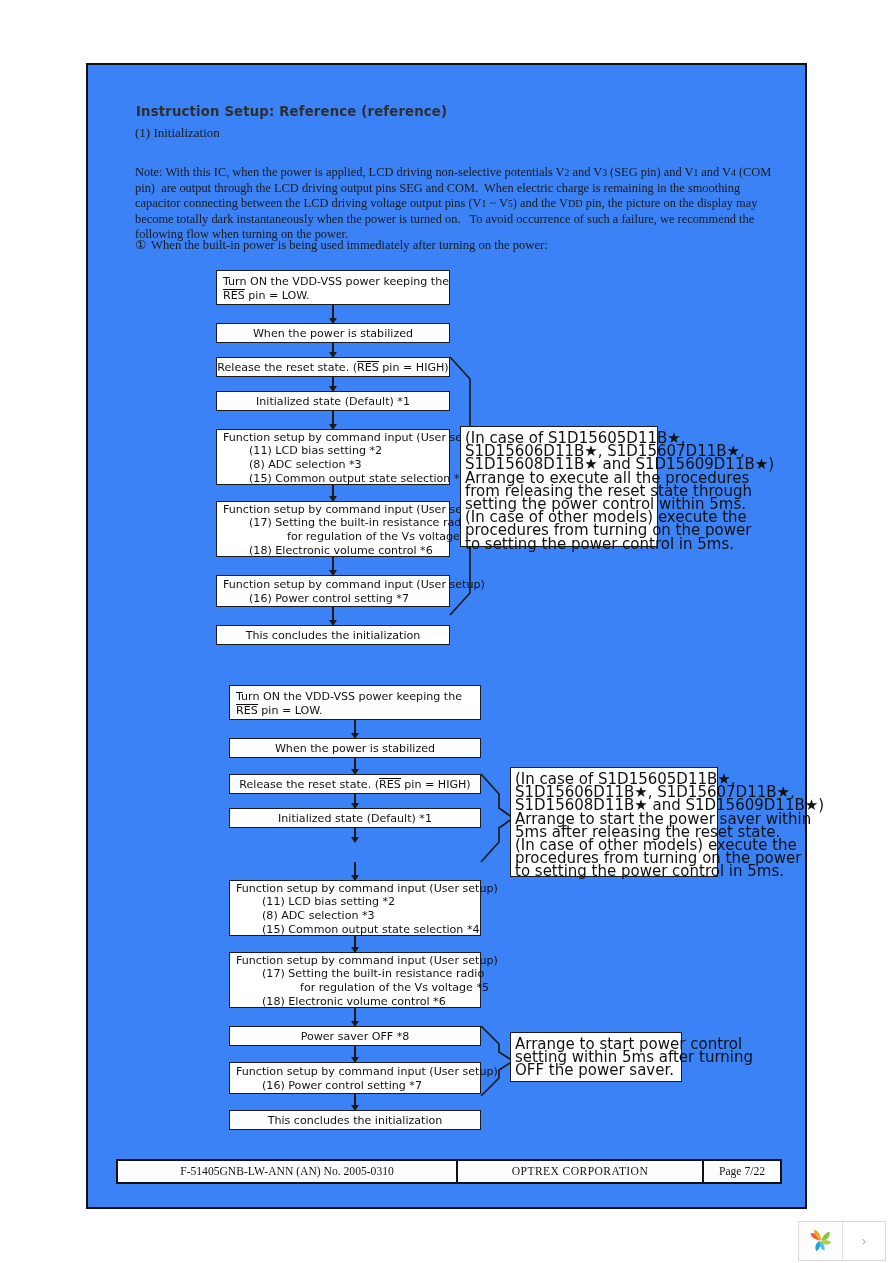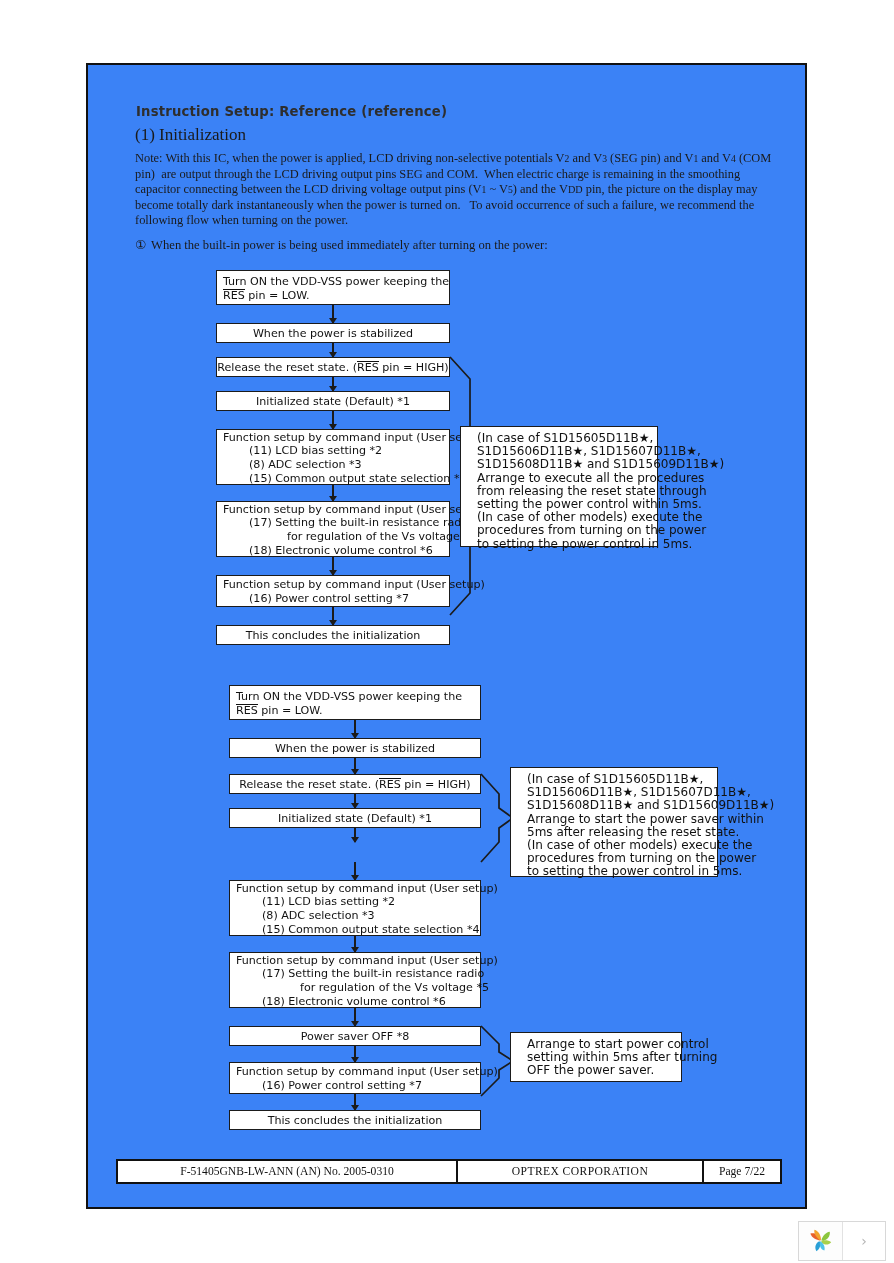--- a/index.html
+++ b/index.html
@@ -33,26 +33,26 @@
     font-weight: bold;
     font-size: 13.2px;
     letter-spacing: 0.2px;
     color: #2e2e2e;
     white-space: nowrap;
   }
   .subsection {
     position: absolute;
     left: 47px; top: 60px;
     font-family: "Liberation Serif", serif;
-    font-size: 17px;
+    font-size: 13px;
     white-space: nowrap;
   }
   .note-para {
     position: absolute;
-    left: 47px; top: 86px;
+    left: 47px; top: 100px;
     width: 640px;
     font-family: "Liberation Serif", serif;
     font-size: 12.4px;
     line-height: 15.6px;
     text-align: left;
   }
   .note-para .sub { font-size: 9.6px; vertical-align: baseline; }
   .sc { font-size: 10.2px; }
 
   .case-line {
@@ -103,24 +103,24 @@
     border-right: 4.4px solid transparent;
     border-top: 6px solid #1b1b1b;
   }
 
   
   .callout {
     position: absolute;
     border: 1.6px solid #1b1b1b;
     background: #fff;
     font-family: "DejaVu Sans", sans-serif;
-    font-size: 12px;
+    font-size: 15px;
     line-height: 13.2px;
     color: #111;
-    padding: 5px 16px;
+    padding: 5px 4px;
   }
   .callout .ln { white-space: nowrap; display: block; }
 
   .bracket { position: absolute; overflow: visible; }
 
   
   #footer {
     position: absolute;
     left: 28px; bottom: 23px;
     width: 666px; height: 25px;

